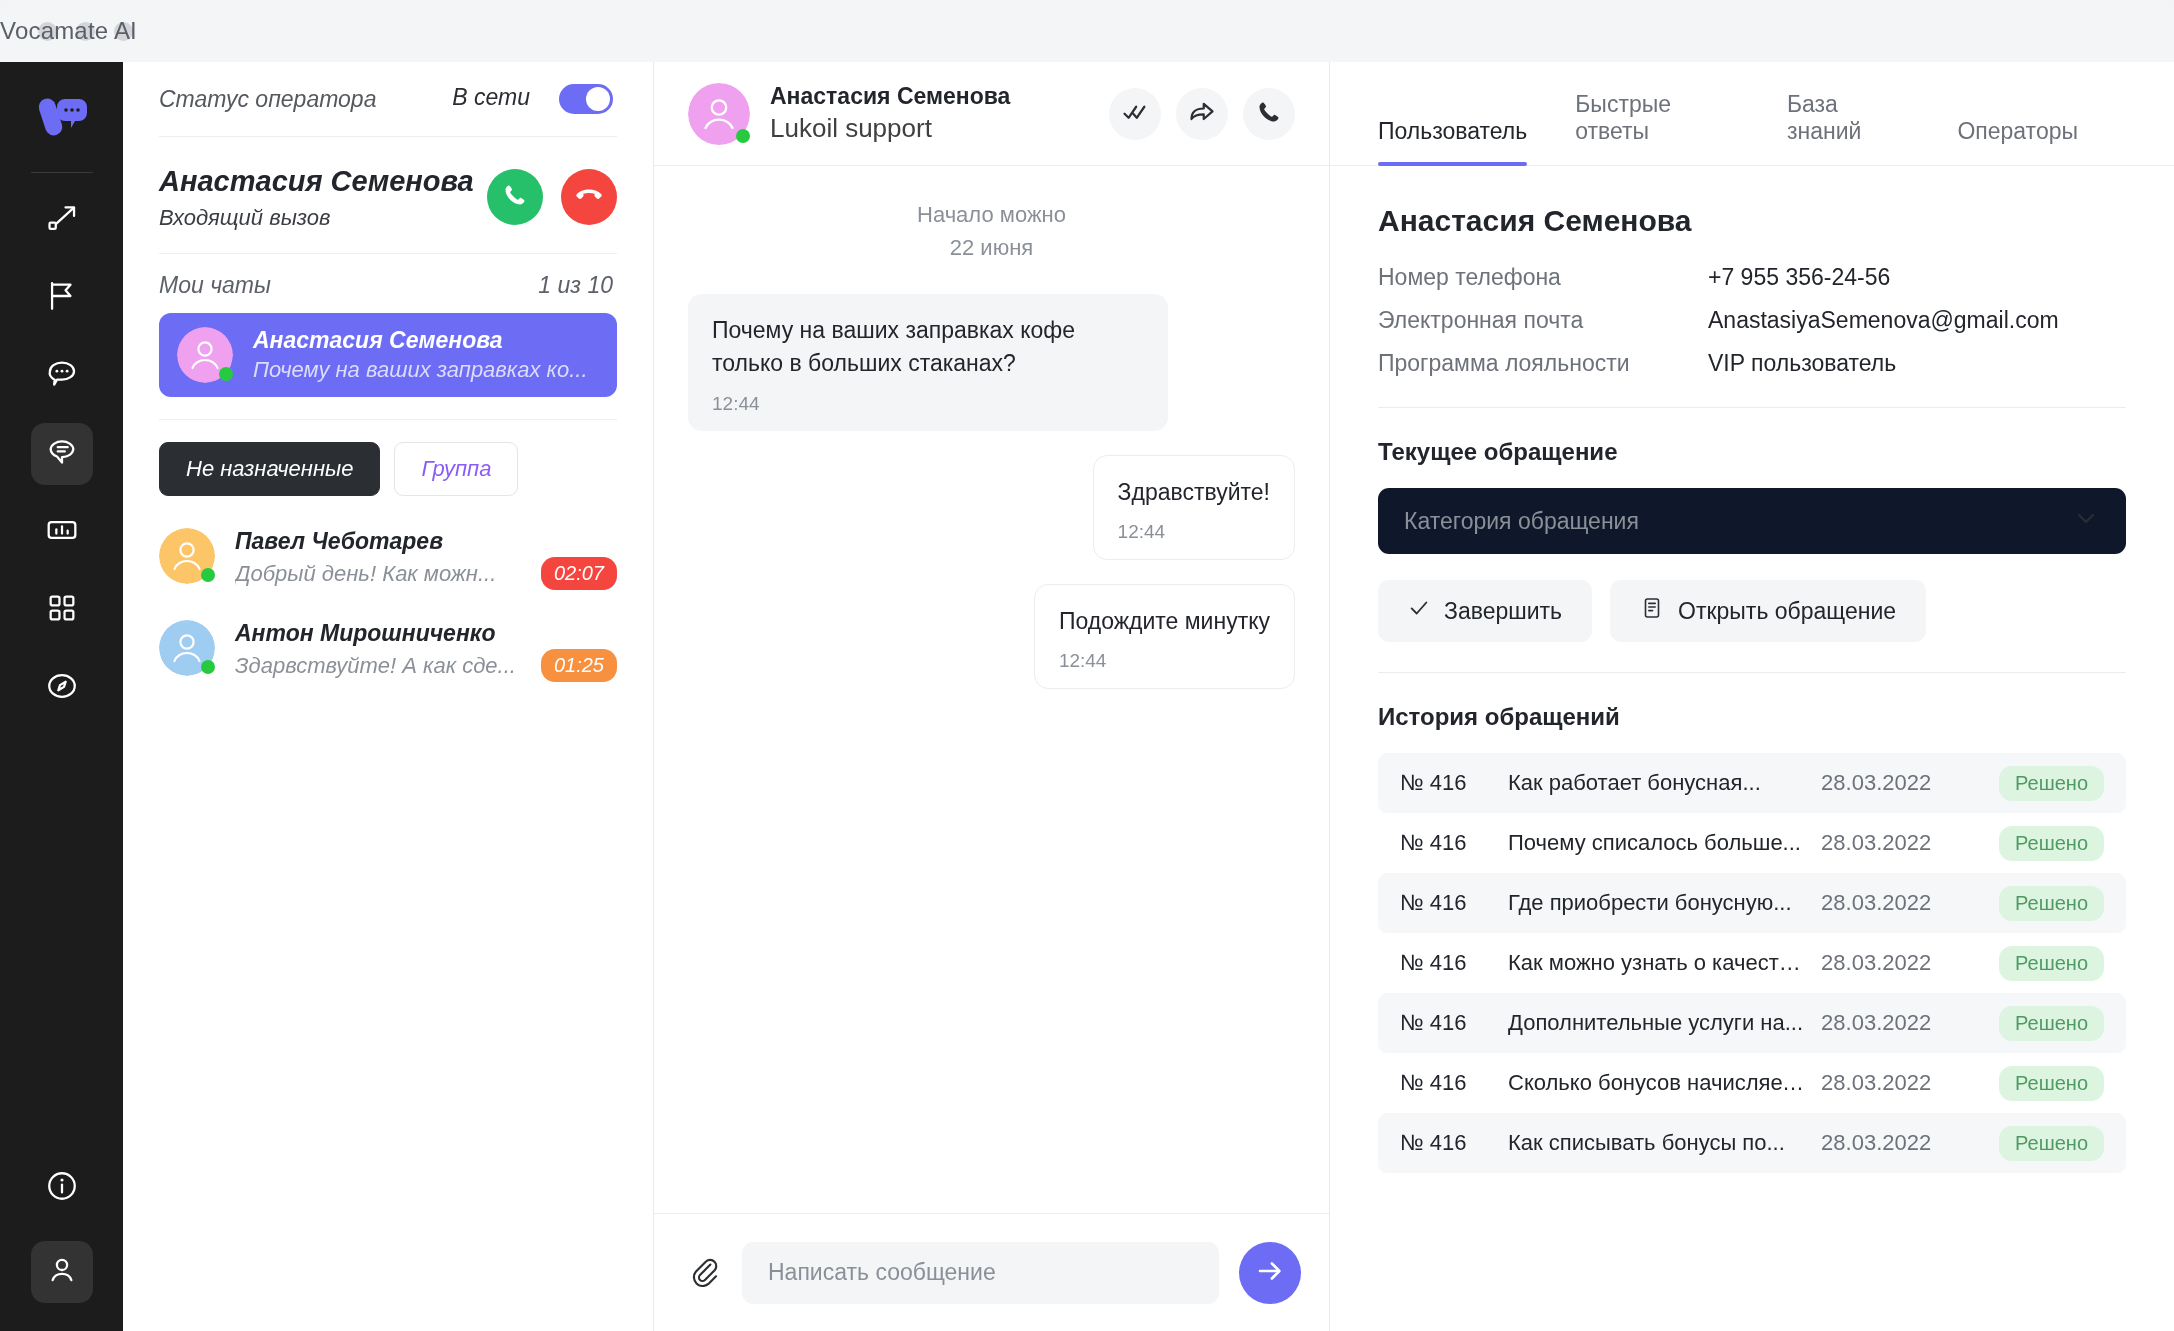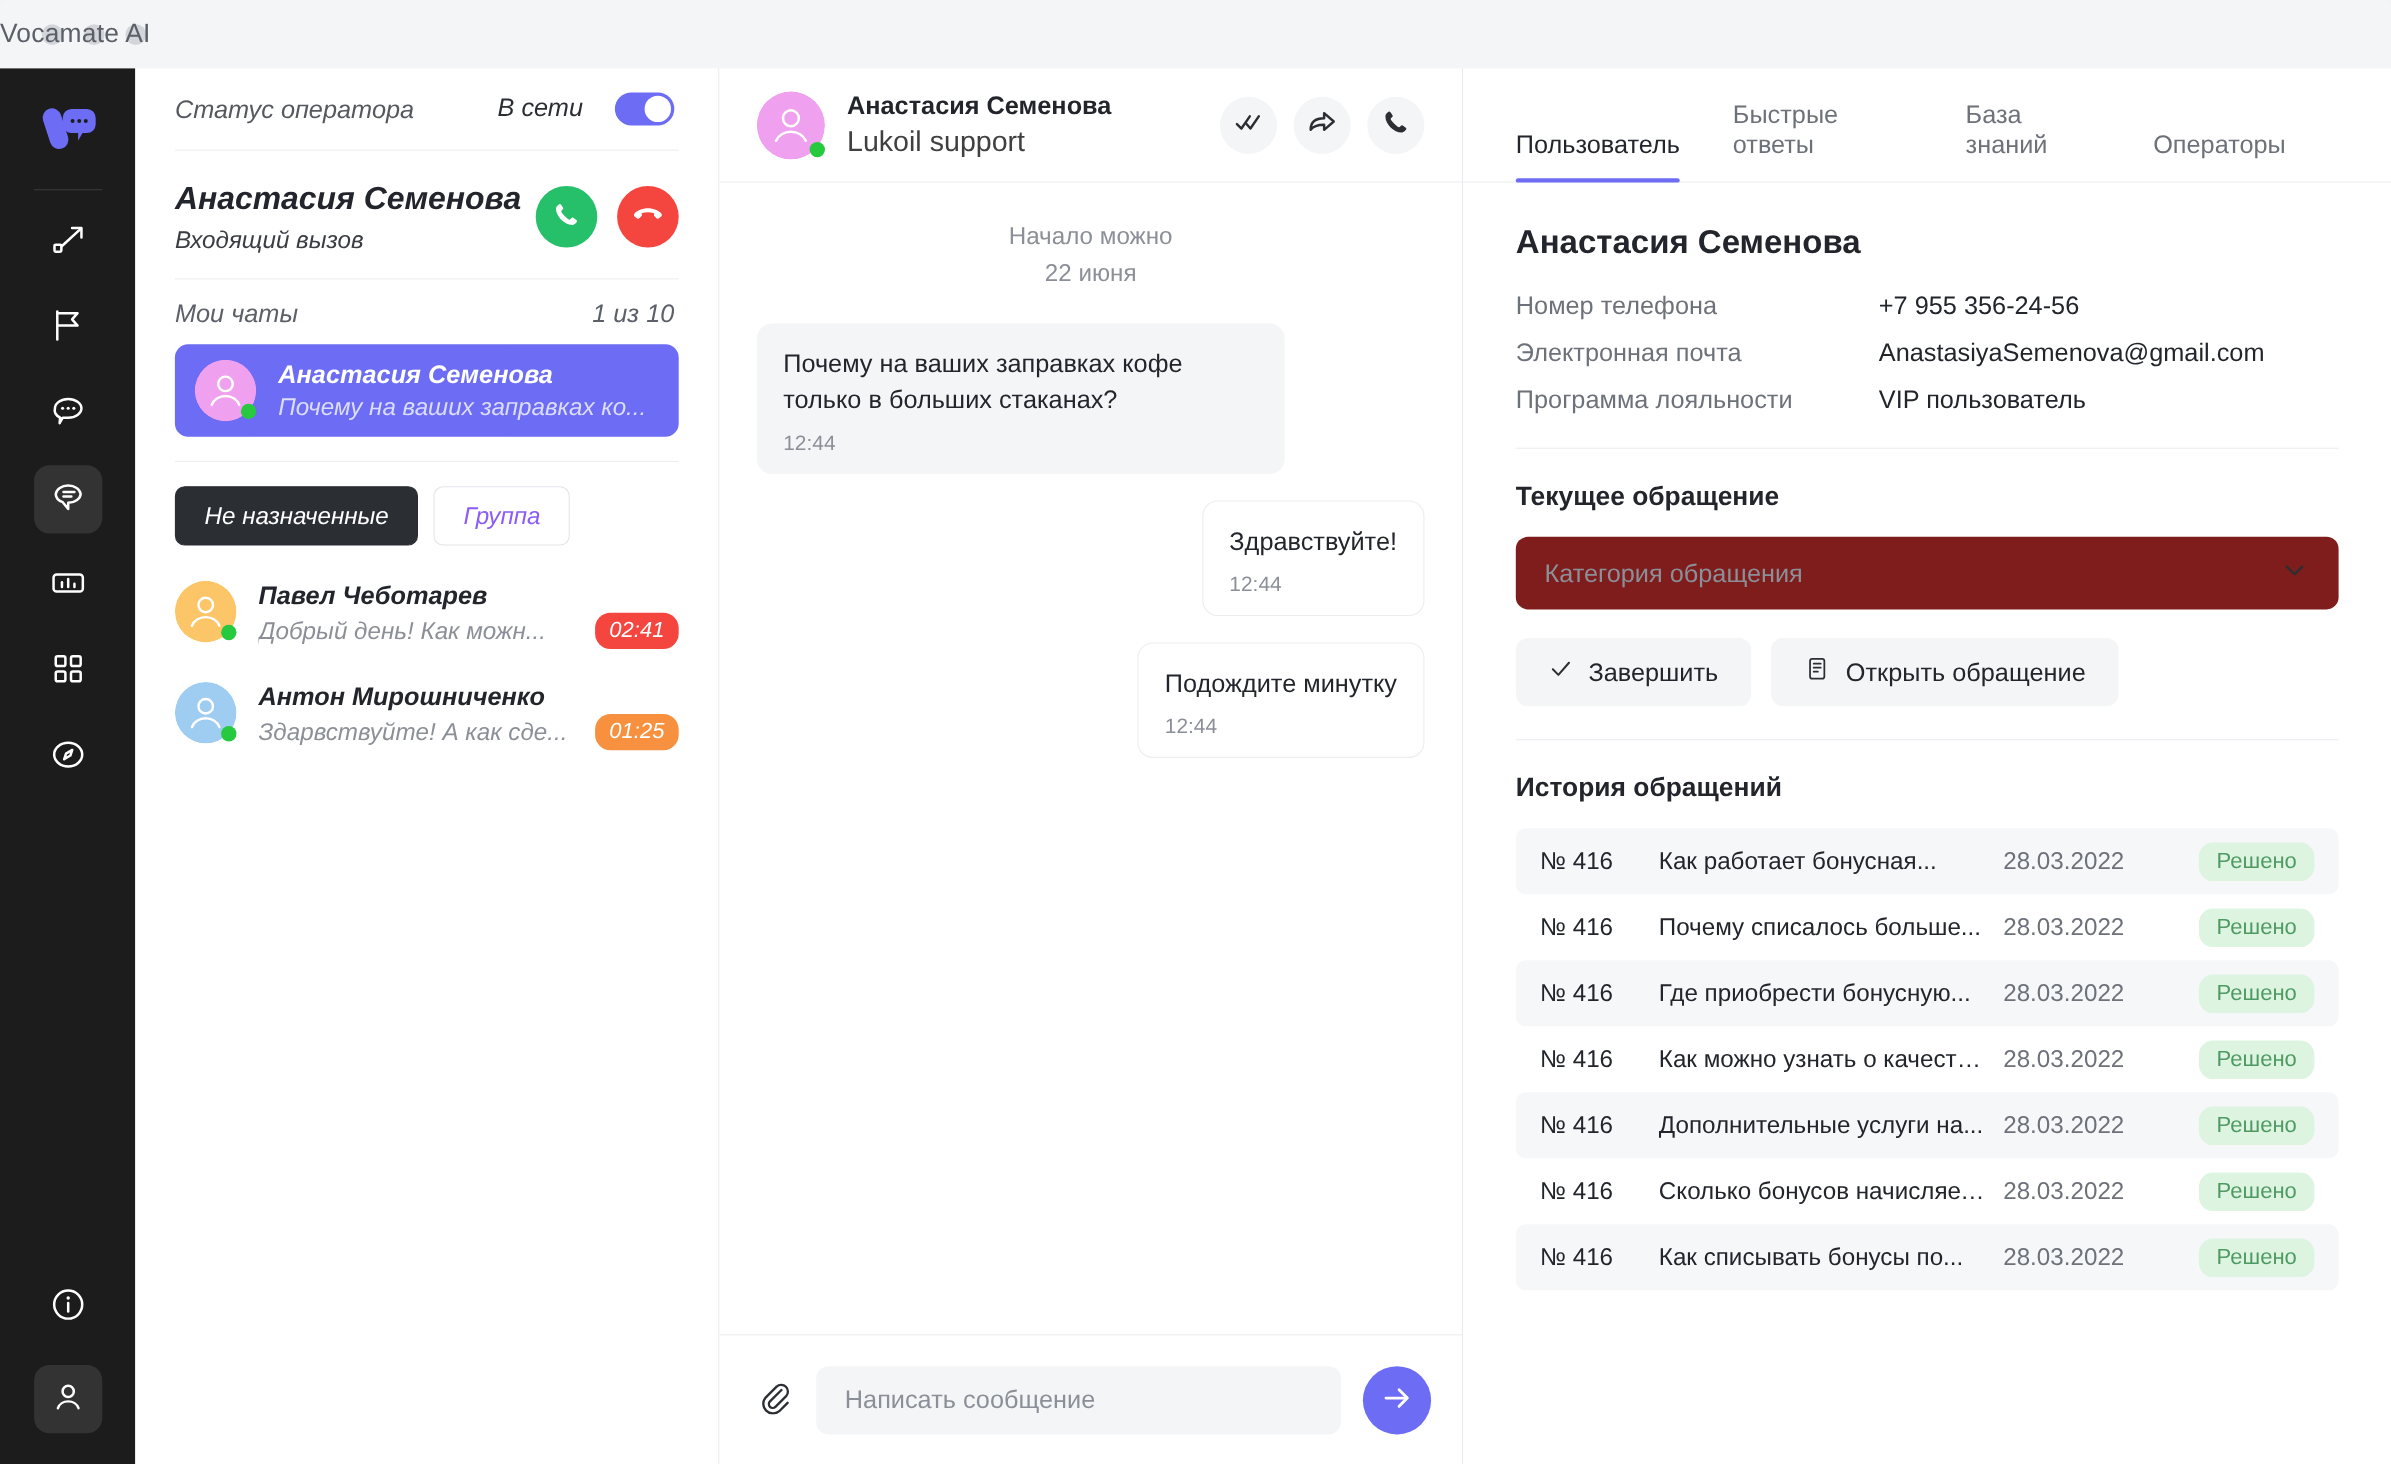--- a/index.html
+++ b/index.html
@@ -176,21 +176,21 @@
     background: #6c6cf5; border-radius: 2px;
   }
   .rbody { flex: 1; padding: 38px 48px 0 48px; overflow: hidden; }
   .rtitle { font-size: 30px; font-weight: bold; color: #22252b; margin-bottom: 26px; }
   .kv { display: flex; margin-bottom: 16px; }
   .kv .k { width: 330px; flex: 0 0 330px; font-size: 23px; color: #6d727a; }
   .kv .v { font-size: 23px; color: #22252b; }
   .hr { height: 1px; background: #ebedf0; margin: 30px 0 30px 0; }
   .sec-title { font-size: 24px; font-weight: bold; color: #22252b; margin-bottom: 22px; }
   .select {
-    height: 66px; background: #7f1d1d; border-radius: 11px; display: flex; align-items: center;
+    height: 66px; background: #0f172a; border-radius: 11px; display: flex; align-items: center;
     padding: 0 26px; font-size: 23px; color: #8b9098;
   }
   .select .chev { margin-left: auto; }
   .act-row { display: flex; gap: 18px; margin-top: 26px; }
   .act-btn {
     background: #f4f5f7; border-radius: 11px; height: 62px; display: flex; align-items: center;
     gap: 14px; padding: 0 30px; font-size: 23px; color: #22252b; border: none;
     font-family: "Liberation Sans", sans-serif;
   }
   .hist-table { margin-top: 4px; }
@@ -399,21 +399,21 @@
               <circle cx="28" cy="28" r="28" fill="#fcc567"></circle>
               <circle cx="28" cy="22" r="6.6" fill="none" stroke="#ffffff" stroke-width="2.2"></circle>
               <path d="M15.5 41 A13 11 0 0 1 40.5 41" fill="none" stroke="#ffffff" stroke-width="2.2" stroke-linecap="round"></path>
             </svg>
             <span class="presence"></span>
           </div>
           <div class="chat-texts">
             <div class="chat-name">Павел Чеботарев</div>
             <div class="prevline">
               <div class="chat-prev">Добрый день! Как можн...</div>
-              <div class="badge-time" style="background:#f4453f">02:41</div>
+              <div class="badge-time" style="background:#f4453f">02:07</div>
             </div>
           </div>
         </div>
 
         <div class="urow">
           <div class="avatar">
             <svg class="circle" viewBox="0 0 56 56">
               <circle cx="28" cy="28" r="28" fill="#9fcdf2"></circle>
               <circle cx="28" cy="22" r="6.6" fill="none" stroke="#ffffff" stroke-width="2.2"></circle>
               <path d="M15.5 41 A13 11 0 0 1 40.5 41" fill="none" stroke="#ffffff" stroke-width="2.2" stroke-linecap="round"></path>

